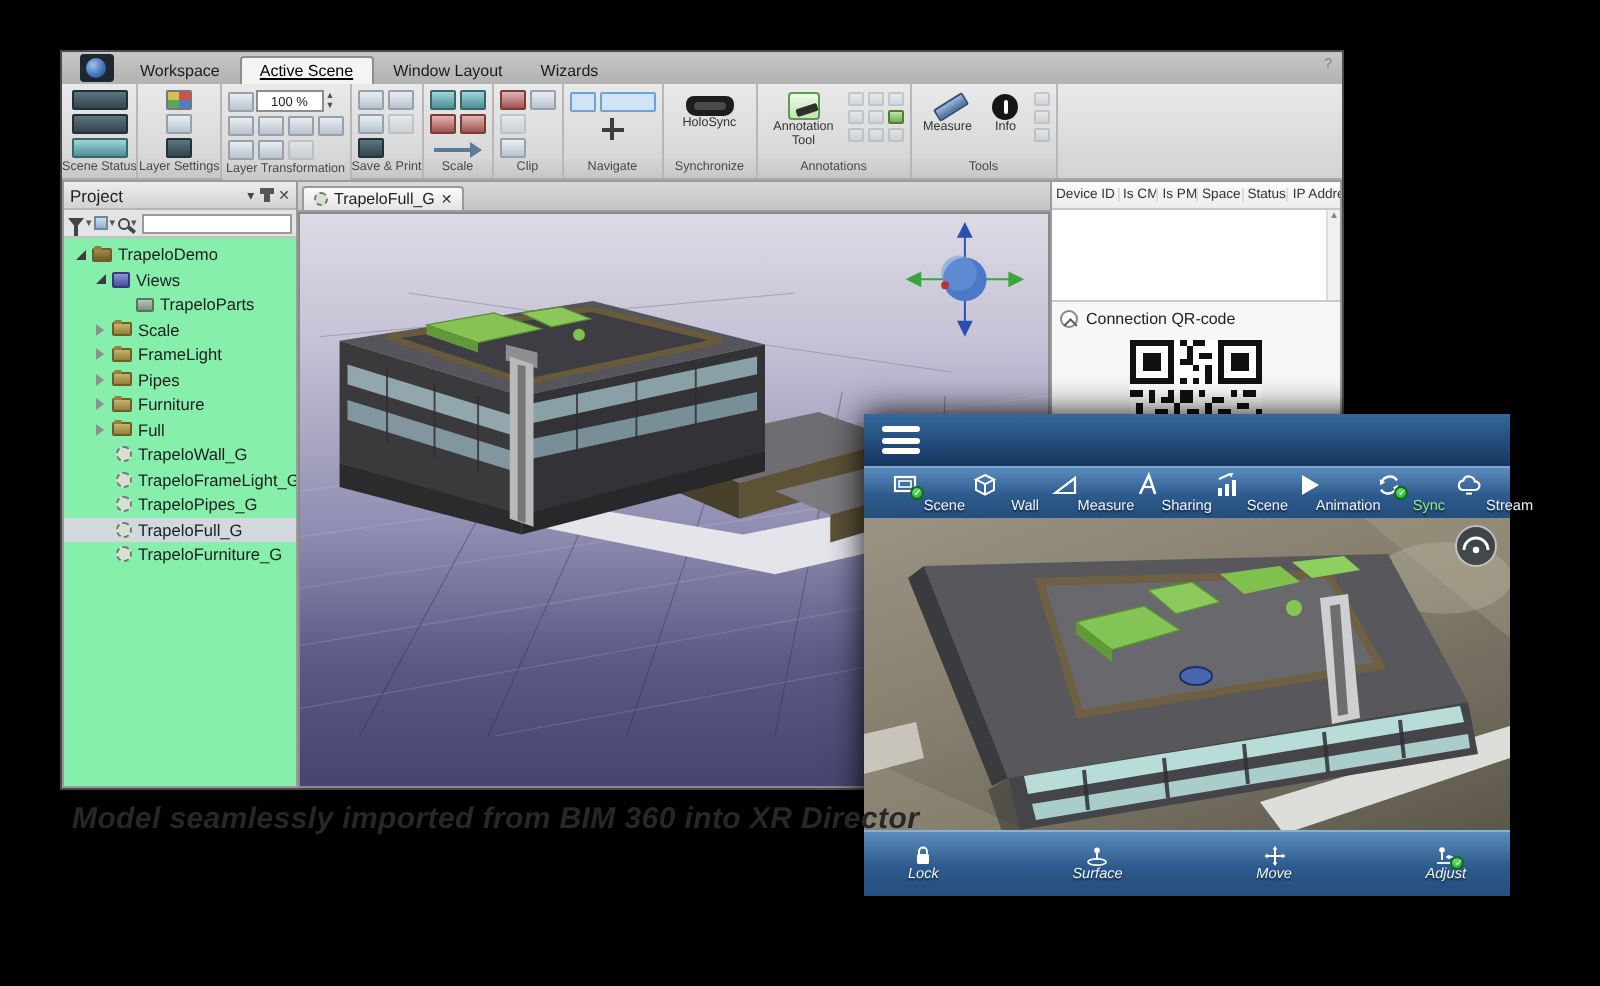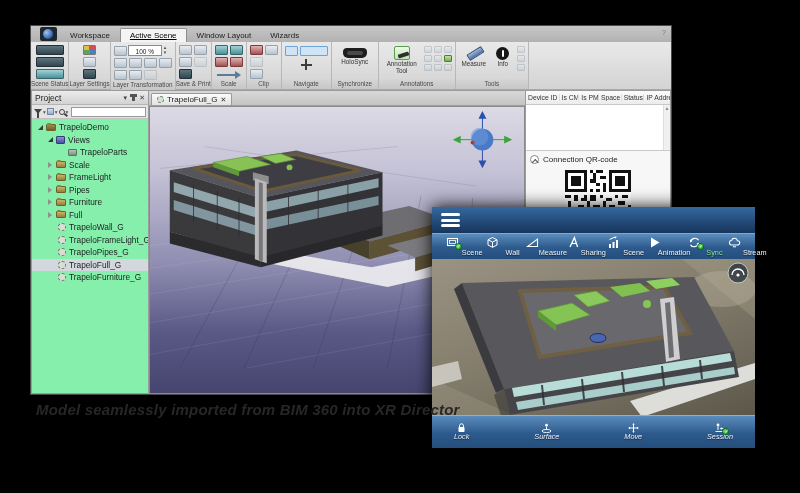--- a/index.html
+++ b/index.html
@@ -794,18 +794,18 @@
       <span class="mb-ico">
         <svg viewBox="0 0 11 10">
             <circle cx="4" cy="2" r="1.4" fill="#fff"></circle>
             <line x1="4" y1="3.4" x2="4" y2="7" stroke="#fff" stroke-width="1"></line>
             <line x1="1.5" y1="8.5" x2="9.5" y2="8.5" stroke="#fff" stroke-width="0.9"></line>
             <circle cx="7.5" cy="5.5" r="1" fill="#fff"></circle>
             <line x1="6" y1="5.5" x2="9.5" y2="5.5" stroke="#fff" stroke-width="0.7"></line>
           </svg>
         <span class="badge" style="right:-4px;bottom:-2px;"></span>
       </span>
-      <span class="mlabel">Session</span>
+      <span class="mlabel">Adjust</span>
     </div>
   </div>
 </div>
 
 <div class="caption">Model seamlessly imported from BIM 360 into XR Director</div>
 
 </body></html>

